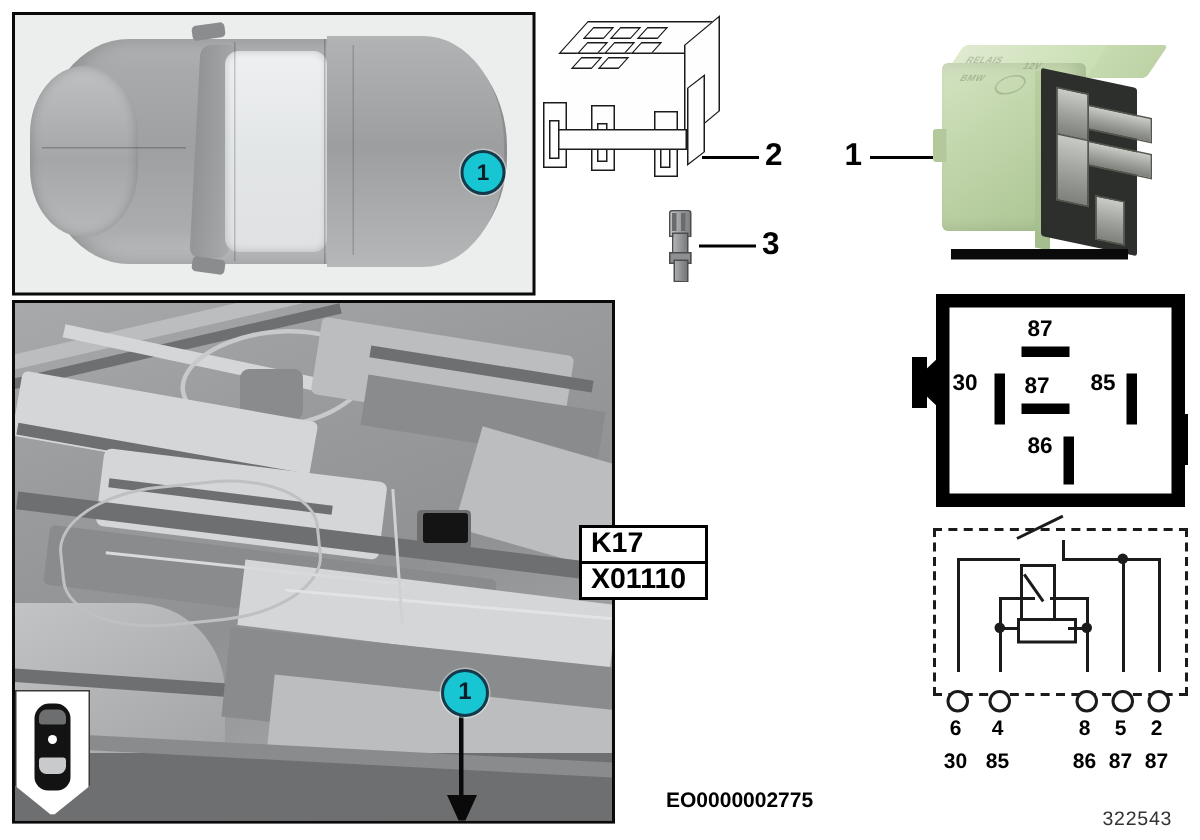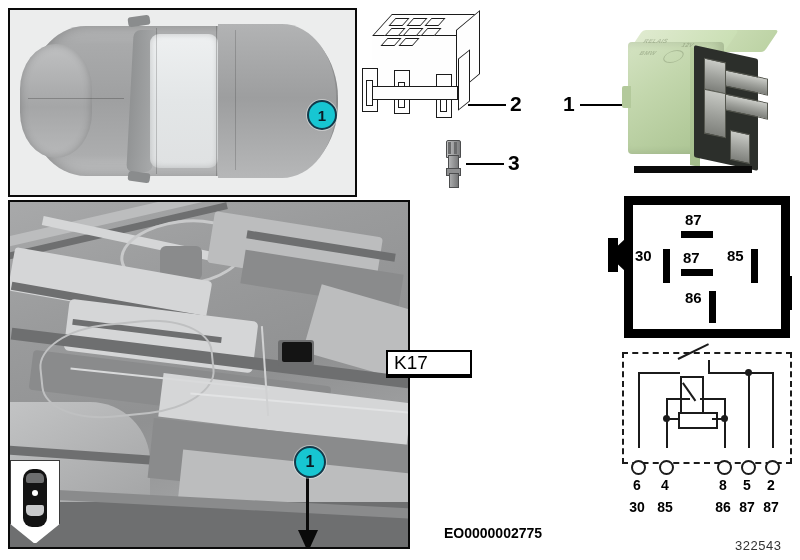--- a/index.html
+++ b/index.html
@@ -59,21 +59,21 @@
 
   #photo-marker{left:284px;top:244px;width:28px;height:28px;font-size:16px;z-index:6;}
   #photo-arrow{position:absolute;left:296px;top:270px;width:3px;height:62px;background:#0a0a0a;z-index:5;}
   #photo-arrowhead{position:absolute;left:288px;top:328px;width:0;height:0;z-index:5;
       border-left:10px solid transparent;border-right:10px solid transparent;
       border-top:22px solid #0a0a0a;}
 
   
   #part-label{left:386px;top:350px;width:82px;z-index:9;
       border:2px solid #000;background:#fff;}
-  #part-label div{padding:1px 6px;font-size:19px;font-weight:normal;line-height:20px;}
+  #part-label div{padding:1px 6px;font-size:19px;font-weight:bold;line-height:20px;}
   #part-label .row1{border-bottom:2px solid #000;}
 
   
   #orient-icon{left:10px;top:460px;width:48px;height:82px;z-index:9;
       background:#fff;clip-path:polygon(0 0,100% 0,100% 76%,50% 100%,0 76%);
       border:1px solid #3a3a3a;}
   .oi-car{position:absolute;left:12px;top:8px;width:24px;height:58px;
       background:#131313;border-radius:10px 10px 9px 9px;}
   .oi-wind{position:absolute;left:15px;top:12px;width:18px;height:10px;
       background:#6d6e6f;border-radius:5px 5px 2px 2px;}
@@ -205,20 +205,21 @@
   <div class="ph" style="left:272px;top:140px;width:30px;height:20px;background:#141414;border-radius:2px;"></div>
 
   <div class="abs marker" id="photo-marker">1</div>
   <div id="photo-arrow"></div>
   <div id="photo-arrowhead"></div>
 
 </div>
 
 <div class="abs" id="part-label">
   <div class="row1">K17</div>
+  <div>X01110</div>
 </div>
 
 <div class="abs" id="orient-icon">
   <div class="oi-car"></div>
   <div class="oi-wind"></div>
   <div class="oi-rear"></div>
   <div class="oi-dot"></div>
 </div>
 
 <div class="abs" id="connector">

